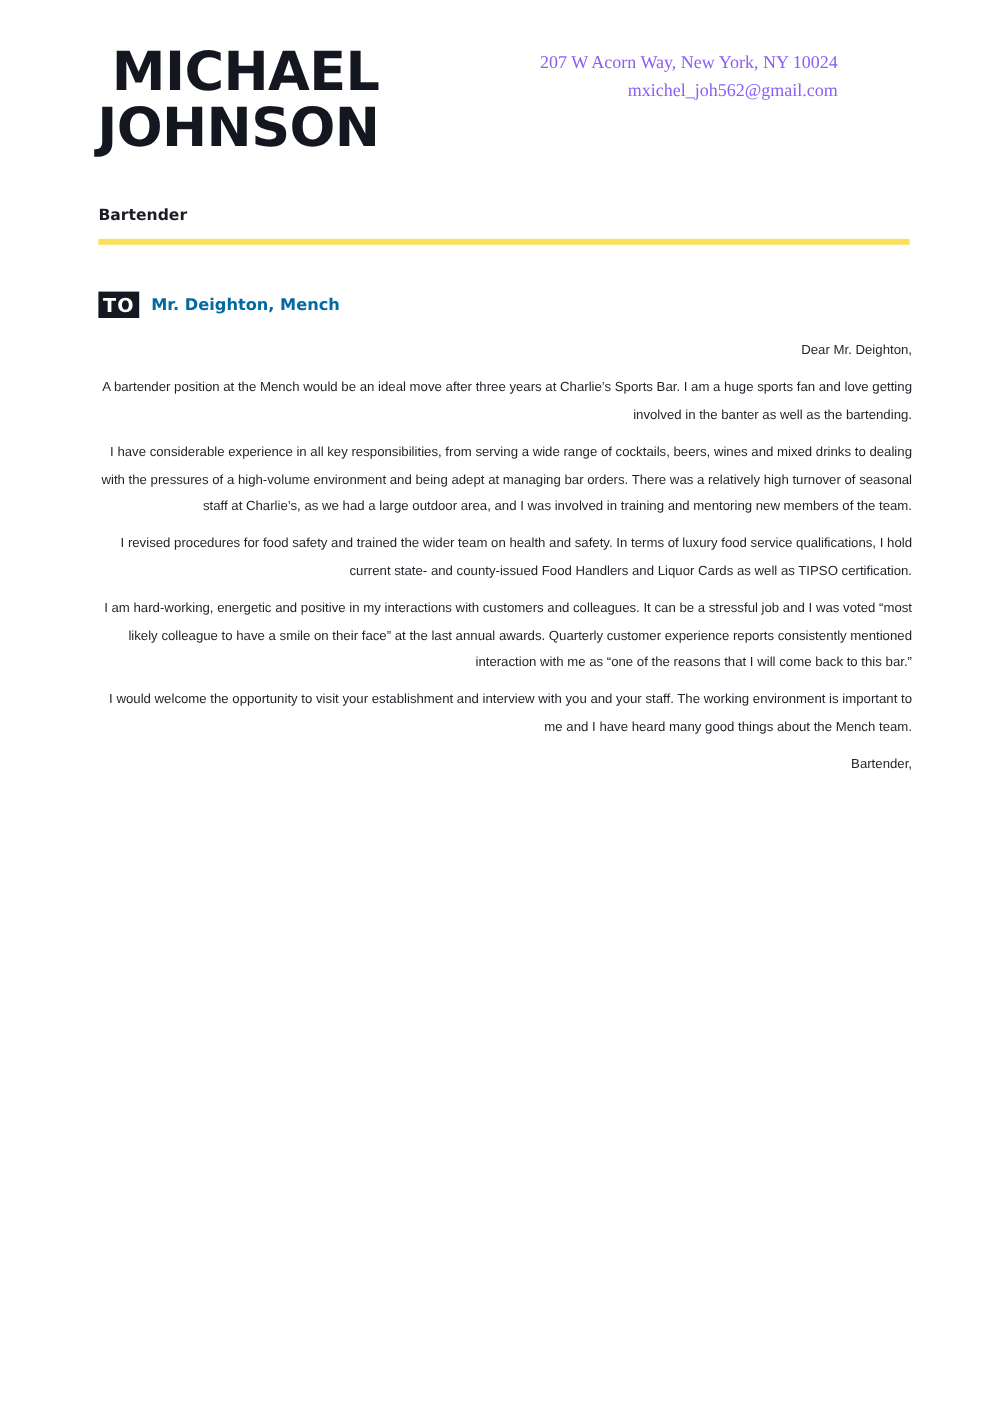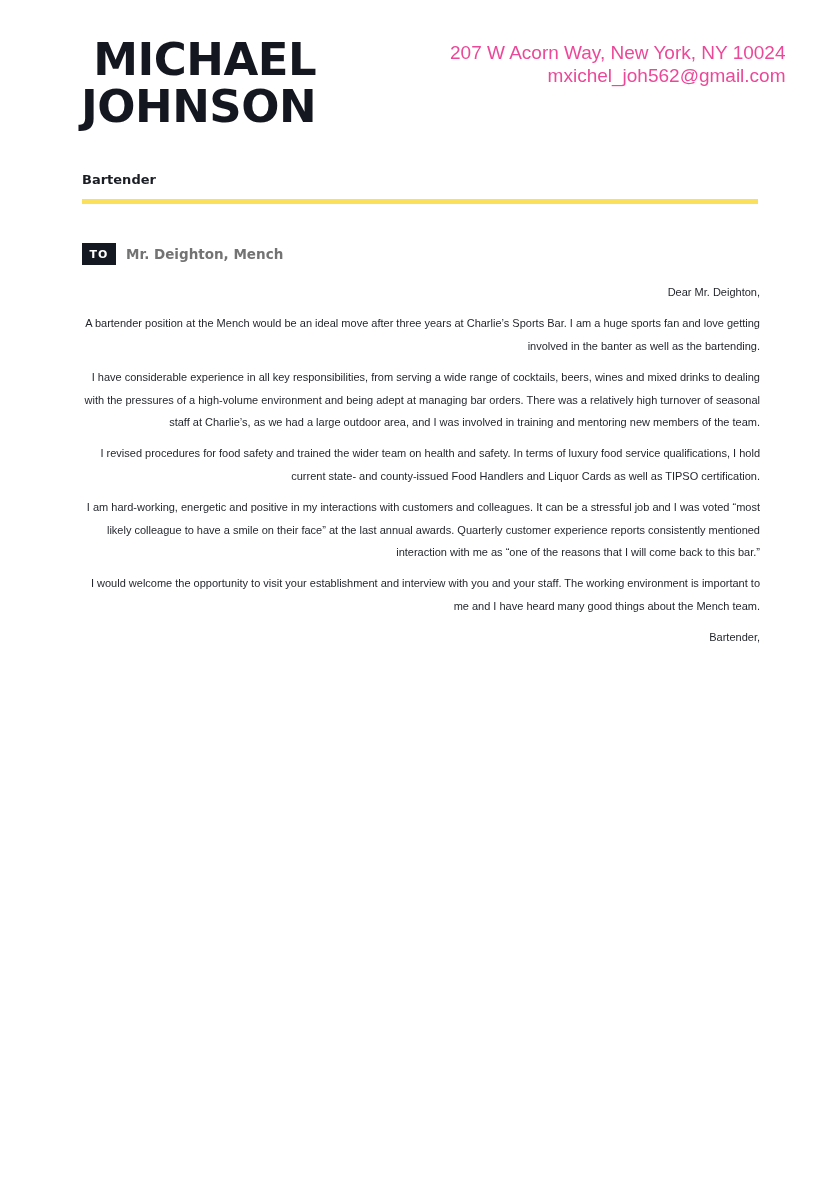--- a/index.html
+++ b/index.html
@@ -43,24 +43,24 @@
       font-family: "DejaVu Sans", sans-serif;
       font-weight: bold;
       font-size: 13px;
       color: #1a1d24;
       margin-top: 28px;
     }
     .contact {
       position: absolute;
       left: 450px;
       top: 42px;
-      font-family: Liberation Sans, sans-serif;
-      font-size: 19px;
+      font-family: Liberation Serif, serif;
+      font-size: 15px;
       line-height: 22.5px;
-      color: #ec4899;
+      color: #8b5cf6;
     }
     .contact div { white-space: nowrap; }
     .accent-bar {
       position: absolute;
       left: 82px;
       top: 199px;
       width: 676px;
       height: 5px;
       background: #fbe15b;
     }
@@ -72,32 +72,32 @@
       display: flex;
       align-items: center;
     }
     .to-badge {
       width: 34px;
       height: 22px;
       background: #141821;
       color: #ffffff;
       font-family: "DejaVu Sans", sans-serif;
       font-weight: bold;
-      font-size: 11px;
+      font-size: 16px;
       letter-spacing: 1px;
       display: flex;
       align-items: center;
       justify-content: center;
     }
     .recipient-name {
       margin-left: 10px;
       font-family: "DejaVu Sans", sans-serif;
       font-weight: bold;
       font-size: 13.5px;
-      color: #737373;
+      color: #0369a1;
     }
     .letter {
       position: absolute;
       left: 82px;
       top: 281px;
       width: 678px;
       font-family: "Liberation Sans", sans-serif;
       font-size: 11px;
       line-height: 22.4px;
       color: #1f2229;

